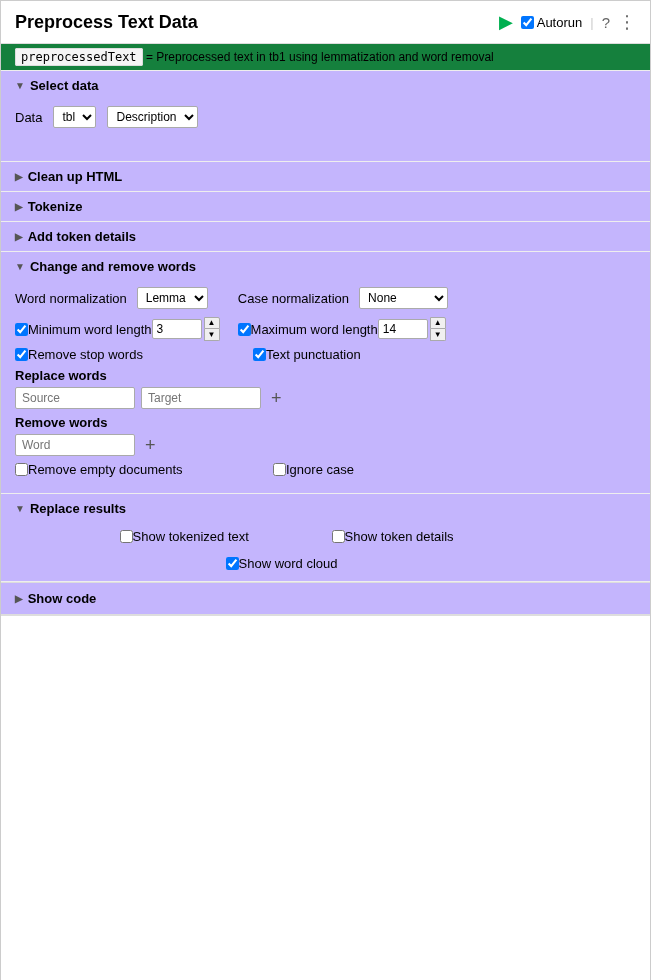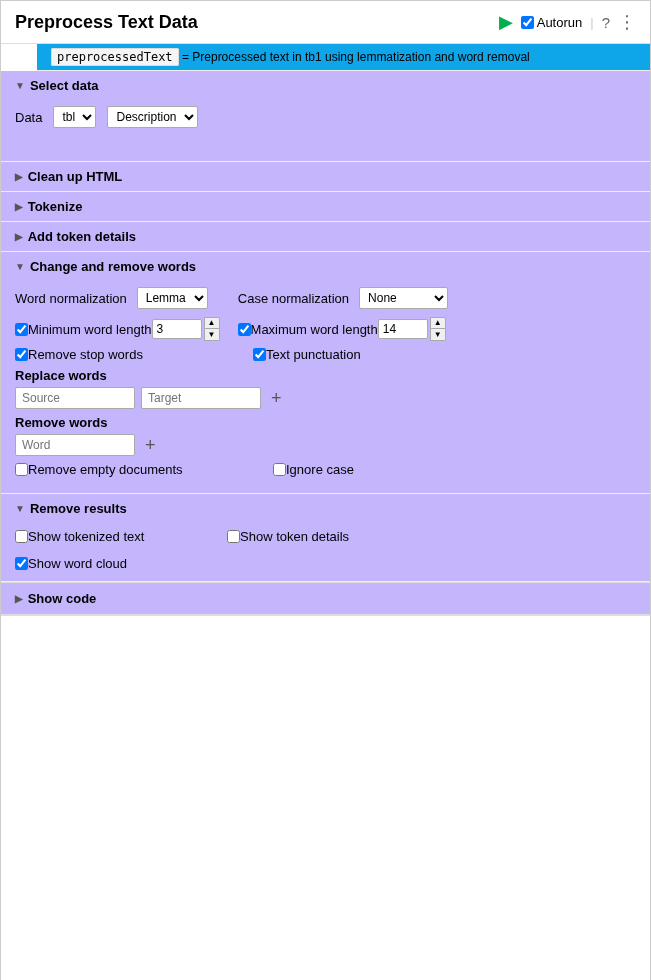--- a/index.html
+++ b/index.html
@@ -11,21 +11,21 @@
     .header { display: flex; align-items: center; padding: 10px 14px; border-bottom: 1px solid #ddd; background: #fff; }
     .header-title { font-size: 18px; font-weight: bold; flex: 1; }
     .header-actions { display: flex; align-items: center; gap: 8px; }
     .run-btn { background: none; border: none; cursor: pointer; }
     .run-icon { color: #00b050; font-size: 18px; }
     .autorun-label { display: flex; gap: 3px; font-size: 13px; }
     .help-btn { background: none; border: none; cursor: pointer; color: #666; font-size: 15px; }
     .more-btn { background: none; border: none; cursor: pointer; color: #666; font-size: 18px; }
 
     
-    .subtitle { padding: 6px 14px; font-size: 12px; border-bottom: 1px solid #eee; background: #0ea5e9; margin-left: 36px; }
+    .subtitle { padding: 6px 14px; font-size: 12px; border-bottom: 1px solid #eee; background: #15803d; }
     .subtitle-code { font-family: monospace; background: #f5f5f5; border: 1px solid #ddd; padding: 1px 5px; border-radius: 2px; font-size: 12px; }
 
     
     .content { padding: 0; background: #c4b5fd; }
 
     
     .section { border-bottom: 1px solid #eee; }
     .section-header { display: flex; align-items: center; padding: 7px 14px; cursor: pointer; font-weight: bold; font-size: 13px; gap: 5px; }
     .section-header.collapsed::before { content: '▶'; font-size: 10px; color: #555; }
     .section-header.expanded::before { content: '▼'; font-size: 10px; color: #555; }
@@ -53,21 +53,21 @@
     .plus-btn { background: none; border: none; cursor: pointer; font-size: 18px; color: #555; padding: 0 4px; }
 
     
     .spinner-group { display: flex; align-items: center; gap: 2px; }
     .spinner-btns { display: flex; flex-direction: column; }
     .spin-btn { background: #f0f0f0; border: 1px solid #aaa; font-size: 8px; cursor: pointer; width: 16px; height: 12px; display: flex; align-items: center; justify-content: center; line-height: 1; }
     .spin-btn:first-child { border-radius: 0 2px 0 0; }
     .spin-btn:last-child { border-radius: 0 0 2px 0; border-top: none; }
 
     
-    .display-row { display: flex; align-items: center; gap: 12px; flex-wrap: wrap; }
+    .display-row { display: flex; align-items: center; gap: 12px; flex-wrap: wrap; justify-content: center; }
 
     
     .show-code { padding: 8px 14px; border-top: 1px solid #ddd; font-weight: bold; font-size: 13px; display: flex; align-items: center; gap: 5px; cursor: pointer; }
     .show-code::before { content: '▶'; font-size: 10px; color: #555; }
 
     
     .wordcloud-container { background: #fff; border-top: 2px solid #ddd; padding: 10px; min-height: 430px; position: relative; overflow: hidden; }
   </style>
 </head>
 <body>
@@ -218,21 +218,21 @@
           <div class="check-group" style="margin-left:50px;">
             <input type="checkbox" style="">
             <span>Ignore case</span>
           </div>
         </div>
       </div>
     </div>
 
     <div class="section">
       <div class="section-header expanded">
-        <span>Remove results</span>
+        <span>Replace results</span>
       </div>
       <div class="section-body">
         <div class="display-row">
           <div class="check-group">
             <input type="checkbox" style="">
             <span>Show tokenized text</span>
           </div>
           <div class="check-group">
             <input type="checkbox" style="">
             <span>Show token details</span>

